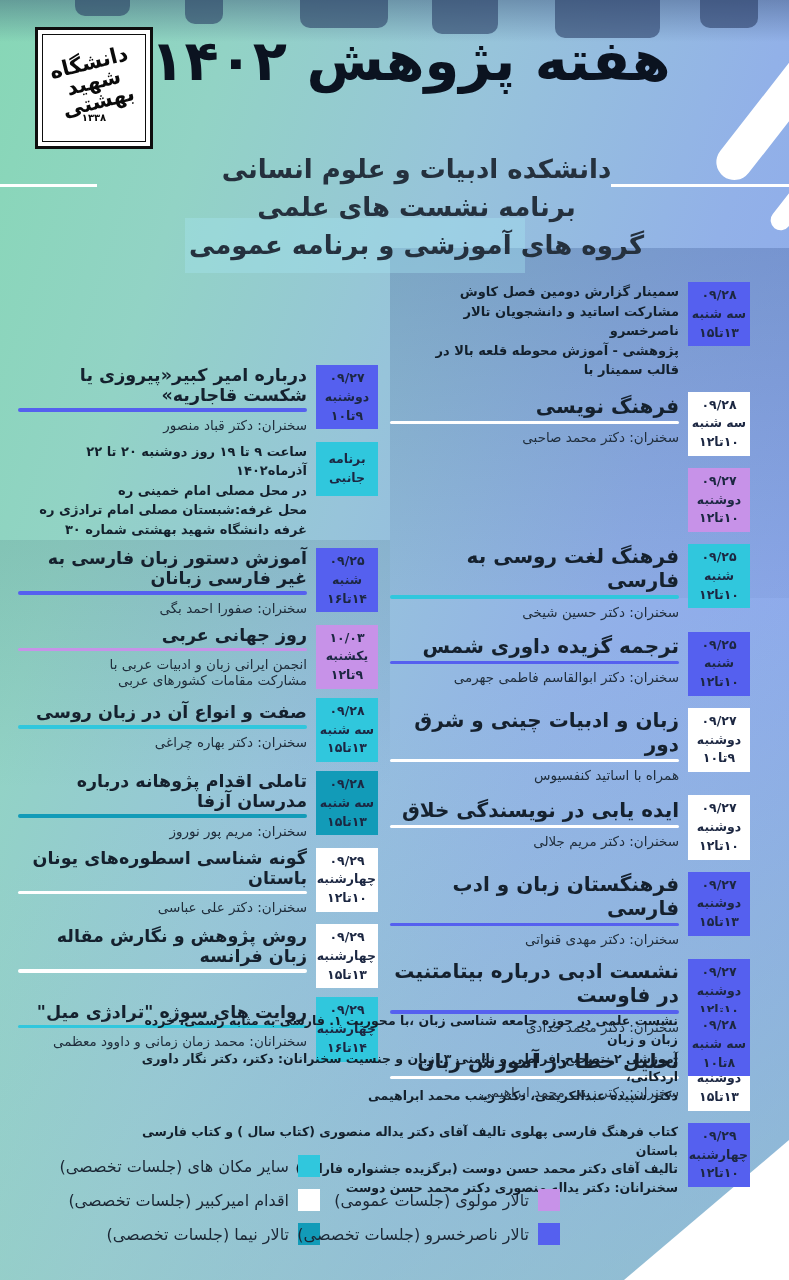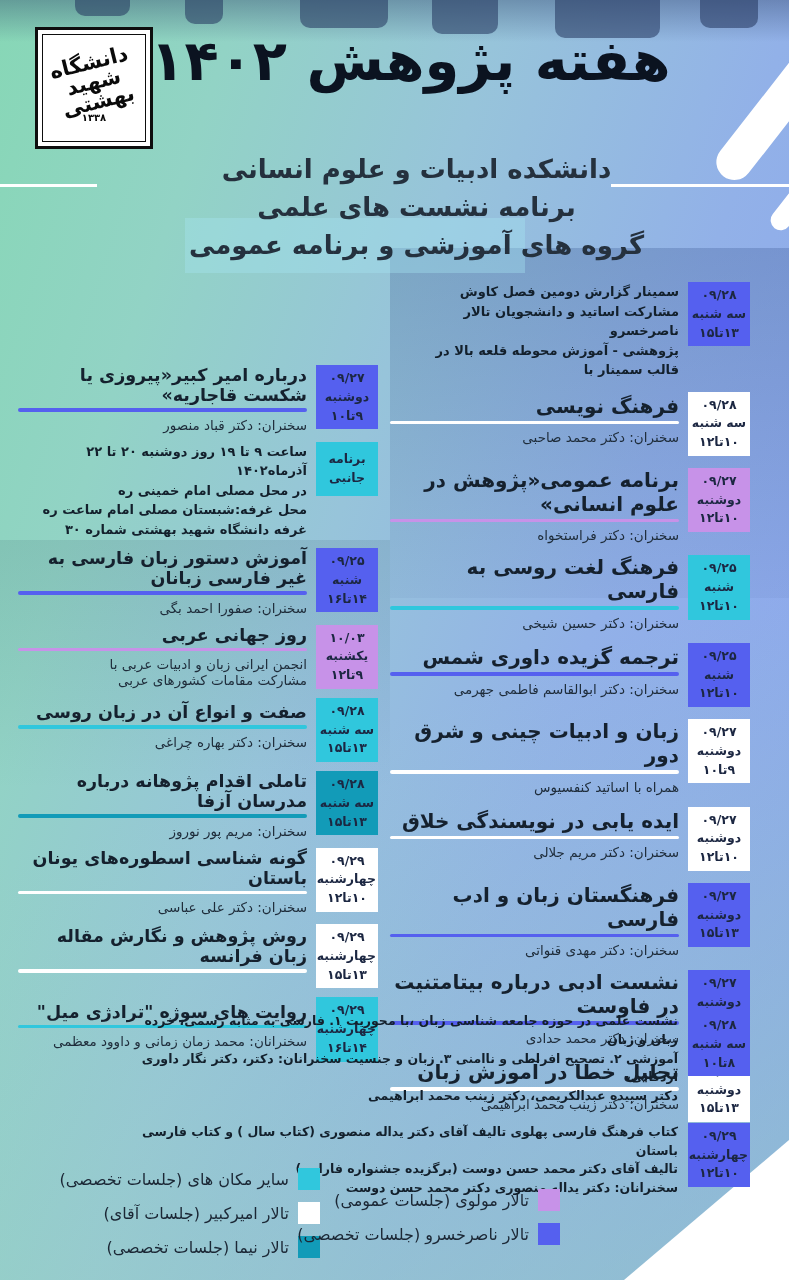--- a/index.html
+++ b/index.html
@@ -51,21 +51,21 @@
   .stitle{font-size:20px;font-weight:700;color:#15212e;}
   .col-left .stitle{font-size:17.5px;}
   .rule{height:3.5px;margin:3px 0 5px;border-radius:2px;}
   .speaker{font-size:13.5px;font-weight:500;color:#1e2c3a;}
   .note{font-size:13px;font-weight:700;color:#13202c;line-height:1.5;margin-left:20px;}
 
   .bottomblocks{position:absolute;top:1012px;right:39px;left:100px;}
   .bblock{display:flex;gap:10px;margin-bottom:17px;align-items:flex-start;}
   .bblock .note{font-size:12.5px;}
 
-  .legend-left{position:absolute;top:1155px;right:469px;width:250px;margin-top:13px;}
+  .legend-left{position:absolute;top:1155px;right:469px;width:250px;}
   .legend-right{position:absolute;top:1189px;right:229px;width:250px;}
   .lrow{display:flex;align-items:center;gap:9px;margin-bottom:12px;}
   .swatch{width:22px;height:22px;flex:none;}
   .llabel{font-size:16px;font-weight:500;color:#1b2735;white-space:nowrap;}
 </style>
 </head>
 <body>
 
 <div class="poster">
 
@@ -131,25 +131,20 @@
           <div class="speaker">سخنران: دکتر محمد صاحبی</div>
         </div>
       </div>
 
       <div class="session">
         <div class="badge" style="background-color: rgb(199, 146, 232);">
           <div>۰۹/۲۷</div>
           <div>دوشنبه</div>
           <div>۱۰تا۱۲</div>
         </div>
-        <div class="content">
-          <div class="stitle">برنامه عمومی«پژوهش در علوم انسانی»</div>
-          <div class="rule" style="background-color: rgb(199, 146, 232);"></div>
-          <div class="speaker">سخنران: دکتر فراستخواه</div>
-        </div>
       </div>
 
       <div class="session">
         <div class="badge" style="background-color: rgb(48, 199, 221);">
           <div>۰۹/۲۵</div>
           <div>شنبه</div>
           <div>۱۰تا۱۲</div>
         </div>
         <div class="content">
           <div class="stitle">فرهنگ لغت روسی به فارسی</div>
@@ -252,21 +247,21 @@
         </div>
       </div>
 
       <div class="session">
         <div class="badge" style="background-color: rgb(48, 199, 221);">
           <div>برنامه جانبی</div>
         </div>
         <div class="content">
           <div class="note">ساعت ۹ تا ۱۹ روز دوشنبه ۲۰ تا ۲۲ آذرماه۱۴۰۲</div>
           <div class="note">در محل مصلی امام خمینی ره</div>
-          <div class="note">محل غرفه:شبستان مصلی امام ساعت ره</div>
+          <div class="note">محل غرفه:شبستان مصلی امام ترادژی ره</div>
           <div class="note">غرفه دانشگاه شهید بهشتی شماره ۳۰</div>
         </div>
       </div>
 
       <div class="session">
         <div class="badge" style="background-color: rgb(85, 96, 239);">
           <div>۰۹/۲۵</div>
           <div>شنبه</div>
           <div>۱۴تا۱۶</div>
         </div>
@@ -384,21 +379,21 @@
     </div>
   </div>
 
   <div class="legend-left">
     <div class="lrow">
       <div class="swatch" style="background-color: rgb(48, 199, 221);"></div>
       <div class="llabel">سایر مکان های (جلسات تخصصی)</div>
     </div>
     <div class="lrow">
       <div class="swatch" style="background-color: rgb(255, 255, 255);"></div>
-      <div class="llabel">تالار امیرکبیر (جلسات آقای)</div>
+      <div class="llabel">اقدام امیرکبیر (جلسات تخصصی)</div>
     </div>
     <div class="lrow">
       <div class="swatch" style="background-color: rgb(18, 155, 184);"></div>
       <div class="llabel">تالار نیما (جلسات تخصصی)</div>
     </div>
   </div>
   <div class="legend-right">
     <div class="lrow">
       <div class="swatch" style="background-color: rgb(199, 146, 232);"></div>
       <div class="llabel">تالار مولوی (جلسات عمومی)</div>

